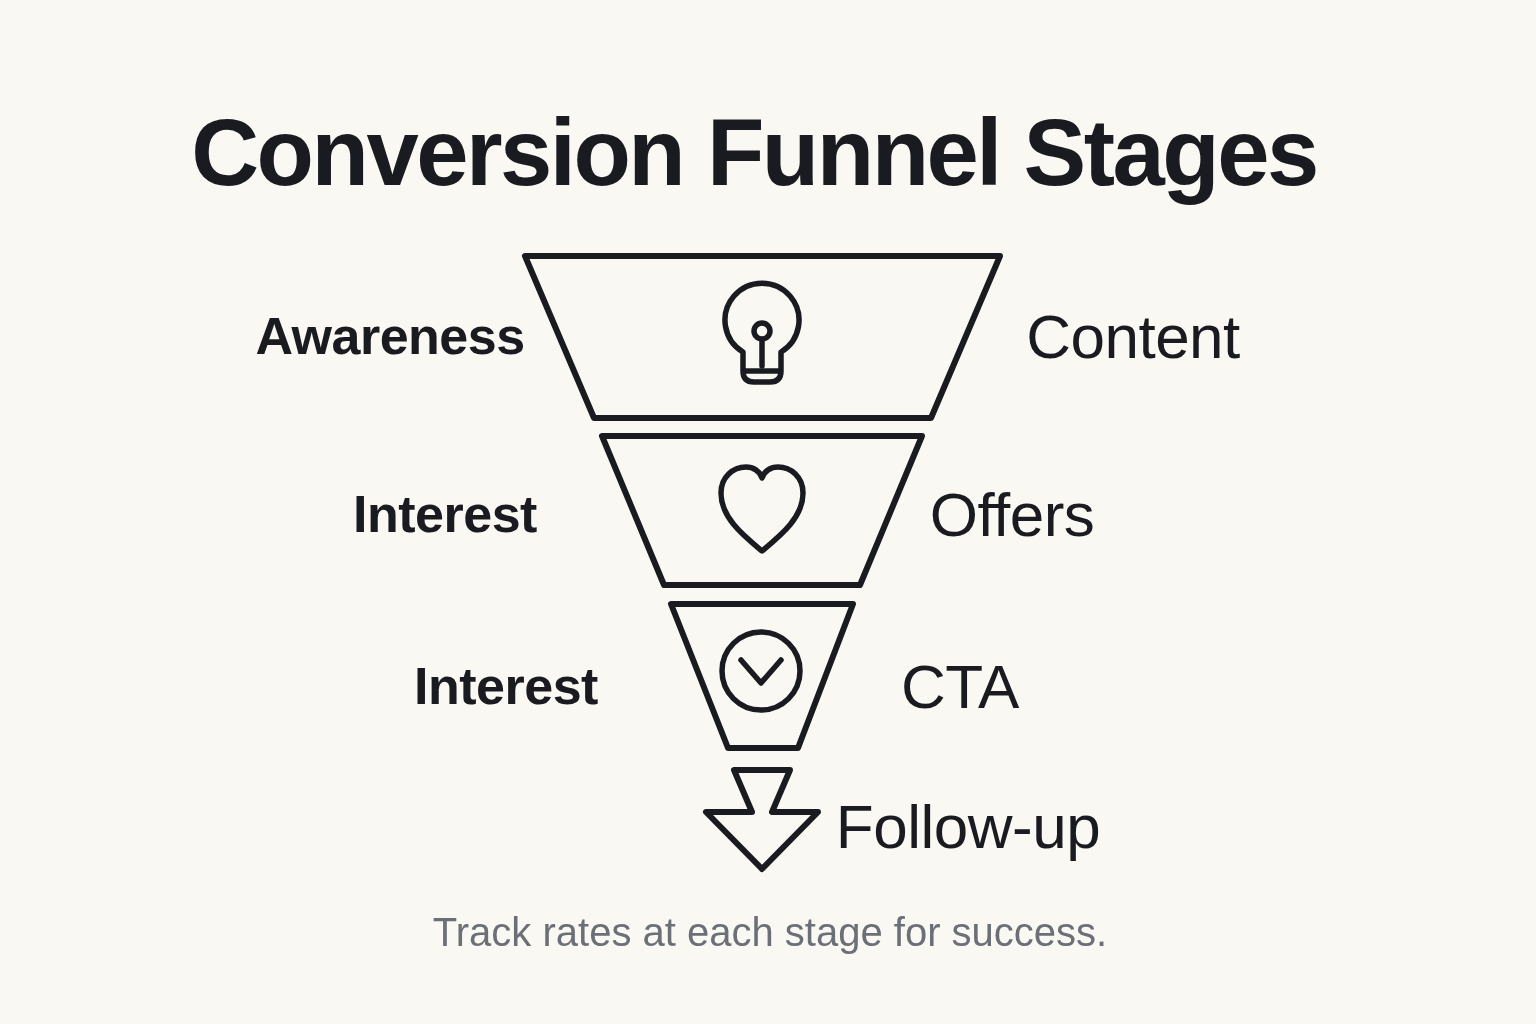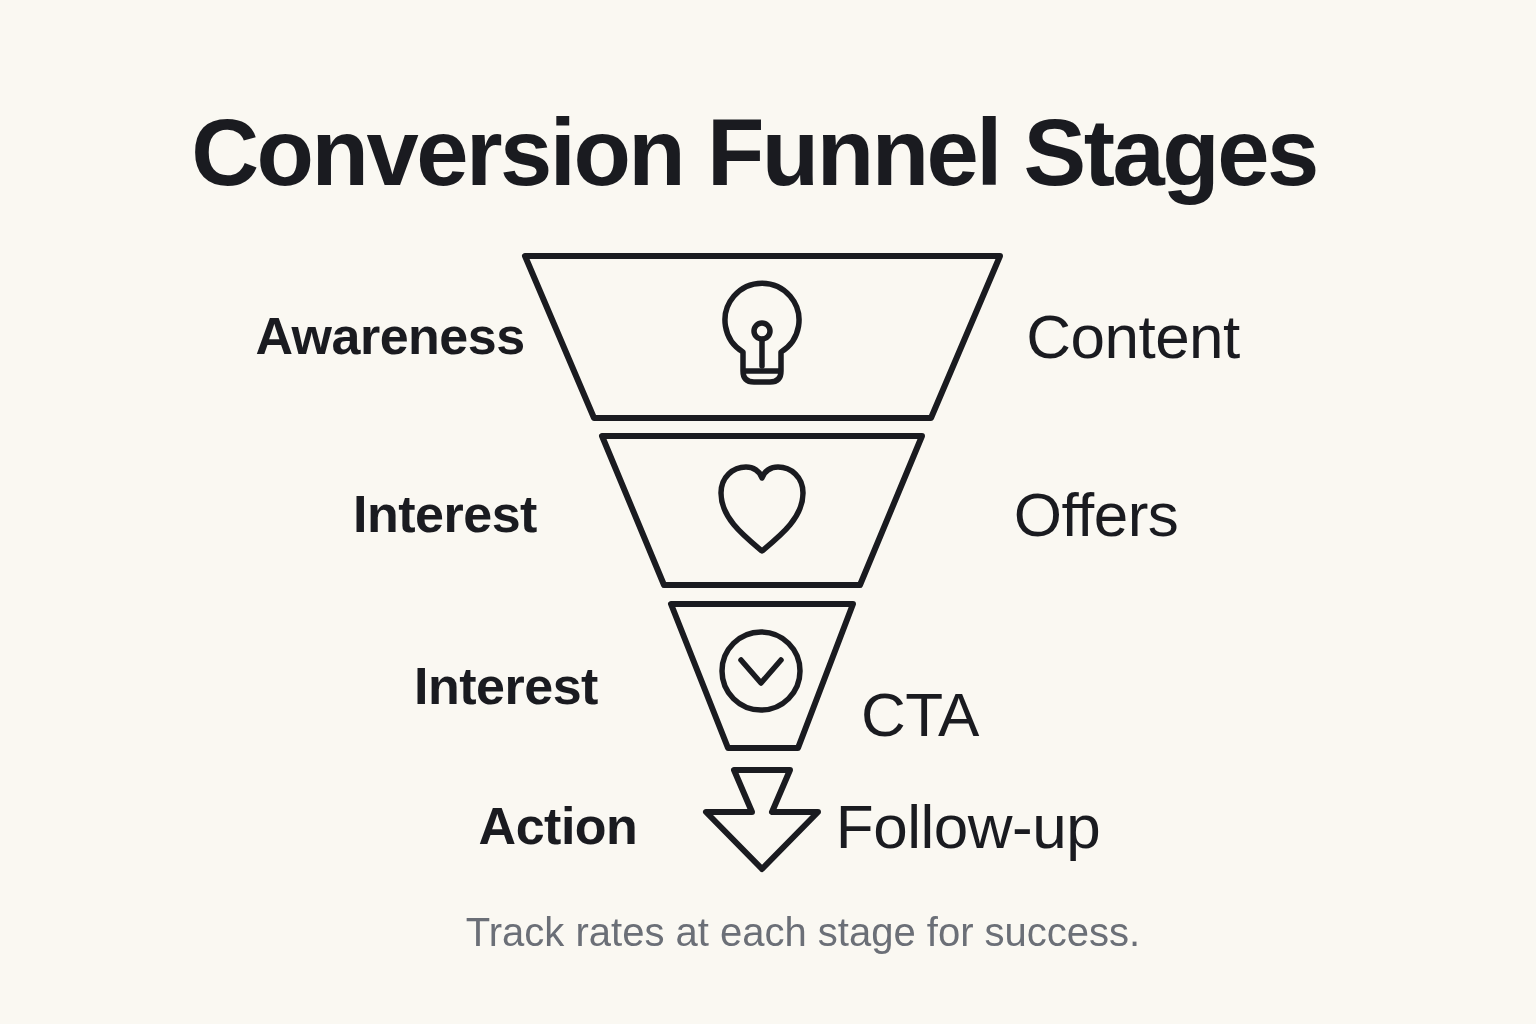--- a/index.html
+++ b/index.html
@@ -98,22 +98,21 @@
 
     <g>
       <circle class="icon-stroke" cx="761" cy="671" r="39" stroke-width="5"></circle>
       <polyline class="icon-stroke" points="741,660 761,683 781,660" stroke-width="5"></polyline>
     </g>
   </svg>
 
   <div class="stage-label abs-center" style="left:355px; top:336px;">Awareness</div>
   <div class="stage-label abs-center" style="left:410px; top:514px;">Interest</div>
   <div class="stage-label abs-center" style="left:471px; top:686px;">Interest</div>
-  <div class="stage-label abs-center" style="left:523px; top:826px;">Action</div>
 
   <div class="tactic-label abs-center" style="left:1133px; top:336px;">Content</div>
-  <div class="tactic-label abs-center" style="left:1096px; top:514px;">Offers</div>
-  <div class="tactic-label abs-center" style="left:920px; top:686px;margin-top:28px;">CTA</div>
+  <div class="tactic-label abs-center" style="left:1012px; top:514px;">Offers</div>
+  <div class="tactic-label abs-center" style="left:960px; top:686px;">CTA</div>
   <div class="tactic-label abs-center" style="left:968px; top:826px;text-align:center;">Follow-up</div>
 
-  <div class="caption abs-center" style="left:770px; top:932px;margin-left:33px;">Track rates at each stage for success.</div>
+  <div class="caption abs-center" style="left:770px; top:932px;">Track rates at each stage for success.</div>
 
 </div>
 
 </body></html>

